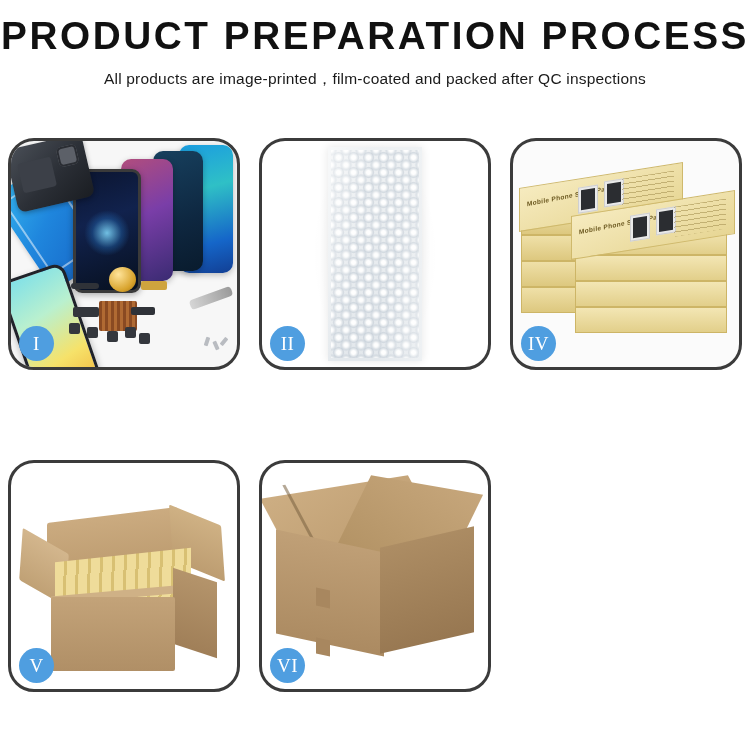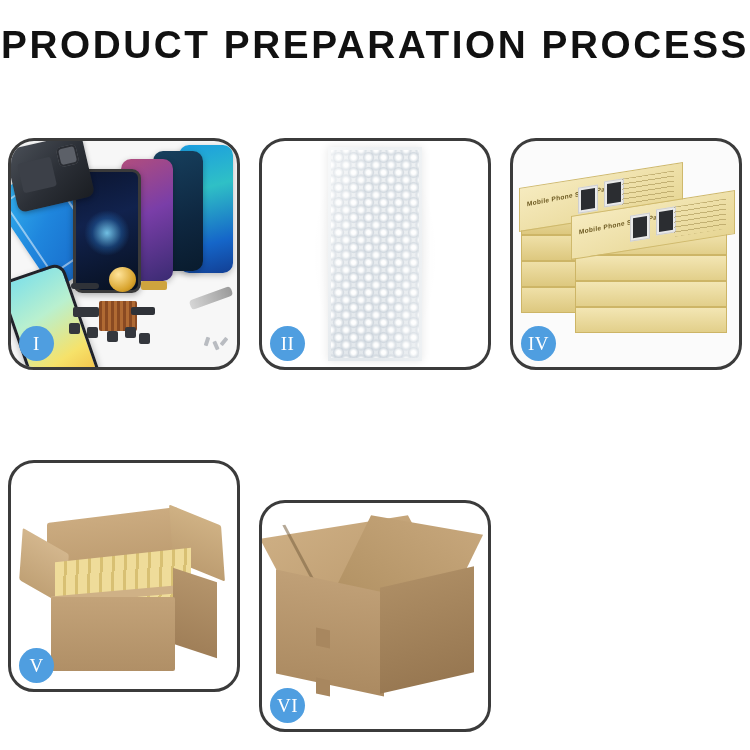--- a/index.html
+++ b/index.html
@@ -5,21 +5,21 @@
   html,body{margin:0;padding:0;}
   body{
     width:750px;height:750px;
     background:#ffffff;
     font-family:"Liberation Sans","DejaVu Sans",sans-serif;
     overflow:hidden;
   }
   .page{position:relative;width:750px;height:750px;}
 
   
-  .header{text-align:center;padding-top:26px;}
+  .header{text-align:center;padding-top:17px;}
   .title{
     font-size:38px;font-weight:bold;color:#111111;
     letter-spacing:2.5px;line-height:1;
     transform:scaleX(1.02);
     font-family:"Liberation Sans","DejaVu Sans",sans-serif;
     white-space:nowrap;
   }
   .subtitle{
     margin-top:14px;font-size:15.5px;color:#1a1a1a;
     letter-spacing:.2px;white-space:nowrap;
@@ -296,21 +296,21 @@
     position:absolute;left:162px;top:112px;width:44px;height:76px;
     background:linear-gradient(180deg,#b4946b,#a07f58);
     transform:skewY(18deg);
   }
   .c-rim{
     position:absolute;left:40px;top:128px;width:124px;height:8px;
     background:#cfb186;transform:skewY(-5deg);
   }
 
   
-  .p6{background:#ffffff;margin-top:40px;}
+  .p6{background:#ffffff;}
   .s-top{
     position:absolute;left:16px;top:24px;width:148px;height:68px;
     background:linear-gradient(160deg,#cdae83,#bb9a6e);
     transform:skew(28deg,-9deg);
   }
   .s-top2{
     position:absolute;left:92px;top:22px;width:112px;height:70px;
     background:linear-gradient(200deg,#c6a67b,#b39365);
     transform:skew(-26deg,10deg);
   }
@@ -332,20 +332,21 @@
     background:rgba(120,96,64,.55);transform:skew(28deg,-9deg);
   }
 </style>
 </head>
 <body>
 
 <div class="page">
 
   <div class="header">
     <div class="title">PRODUCT PREPARATION PROCESS</div>
+    <div class="subtitle">All products are image-printed，film-coated and packed after QC inspections</div>
   </div>
 
   <div class="grid">
 
     <div class="panel p1">
       <div class="stage">
         <div class="ph ph1"></div>
         <div class="ph ph5"></div>
         <div class="ph ph4"></div>
         <div class="ph ph3"></div>

